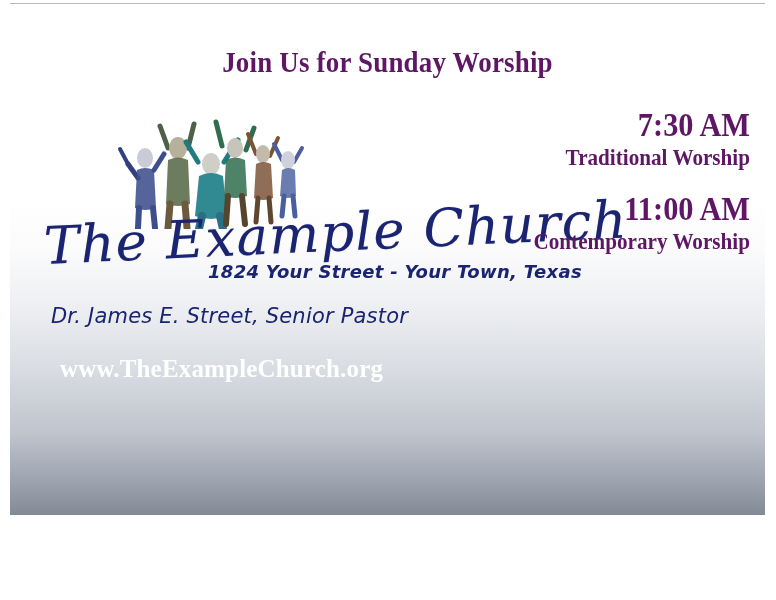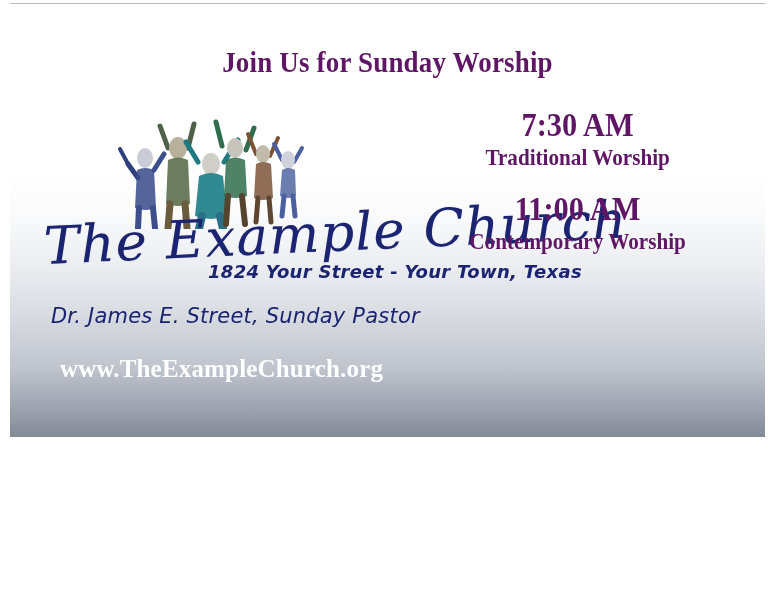--- a/index.html
+++ b/index.html
@@ -14,21 +14,21 @@
     font-family: "Liberation Sans", sans-serif;
     position: relative;
   }
 
   
   .banner {
     position: absolute;
     left: 10px;
     top: 3px;
     width: 755px;
-    height: 434px;
+    height: 512px;
     background: linear-gradient(to bottom,
                 #ffffff 0%,
                 #ffffff 38%,
                 #fbfbfc 48%,
                 #eceef1 60%,
                 #d8dbe1 72%,
                 #bfc4cd 84%,
                 #9aa1ad 94%,
                 #828a96 100%);
     border-top: 1px solid #b8b8b8;
@@ -124,24 +124,24 @@
     color: #ffffff;
     white-space: nowrap;
     transform: scaleX(0.96);
     transform-origin: left center;
     letter-spacing: 0.2px;
   }
 
   
   .services {
     position: absolute;
-    right: 31px;
+    right: 15px;
     top: 103px;
     width: 340px;
-    text-align: center;
+    text-align: right;
   }
   .service {
     margin-bottom: 18px;
   }
   .service:last-child { margin-bottom: 16px; }
 
   .service-time {
     font-family: "Liberation Serif", "DejaVu Serif", serif;
     font-weight: bold;
     font-size: 33px;
@@ -218,21 +218,21 @@
           <path d="M186 92 L184 112" stroke="#4a5f9e" stroke-width="5"></path>
           <path d="M195 92 L197 112" stroke="#4a5f9e" stroke-width="5"></path>
         </g>
       </svg>
     </div>
 
     <div class="church-script">The Example Church</div>
 
     <div class="address-line">1824 Your Street - Your Town, Texas</div>
 
-    <div class="pastor-line">Dr. James E. Street, Sunday Pastor</div>
+    <div class="pastor-line">Dr. James E. Street, Senior Pastor</div>
 
     <div class="website-line">www.TheExampleChurch.org</div>
   </div>
 
   <div class="services">
     <div class="service">
       <div class="service-time">7:30 AM</div>
       <div class="service-name">Traditional Worship</div>
     </div>
     <div class="service">

